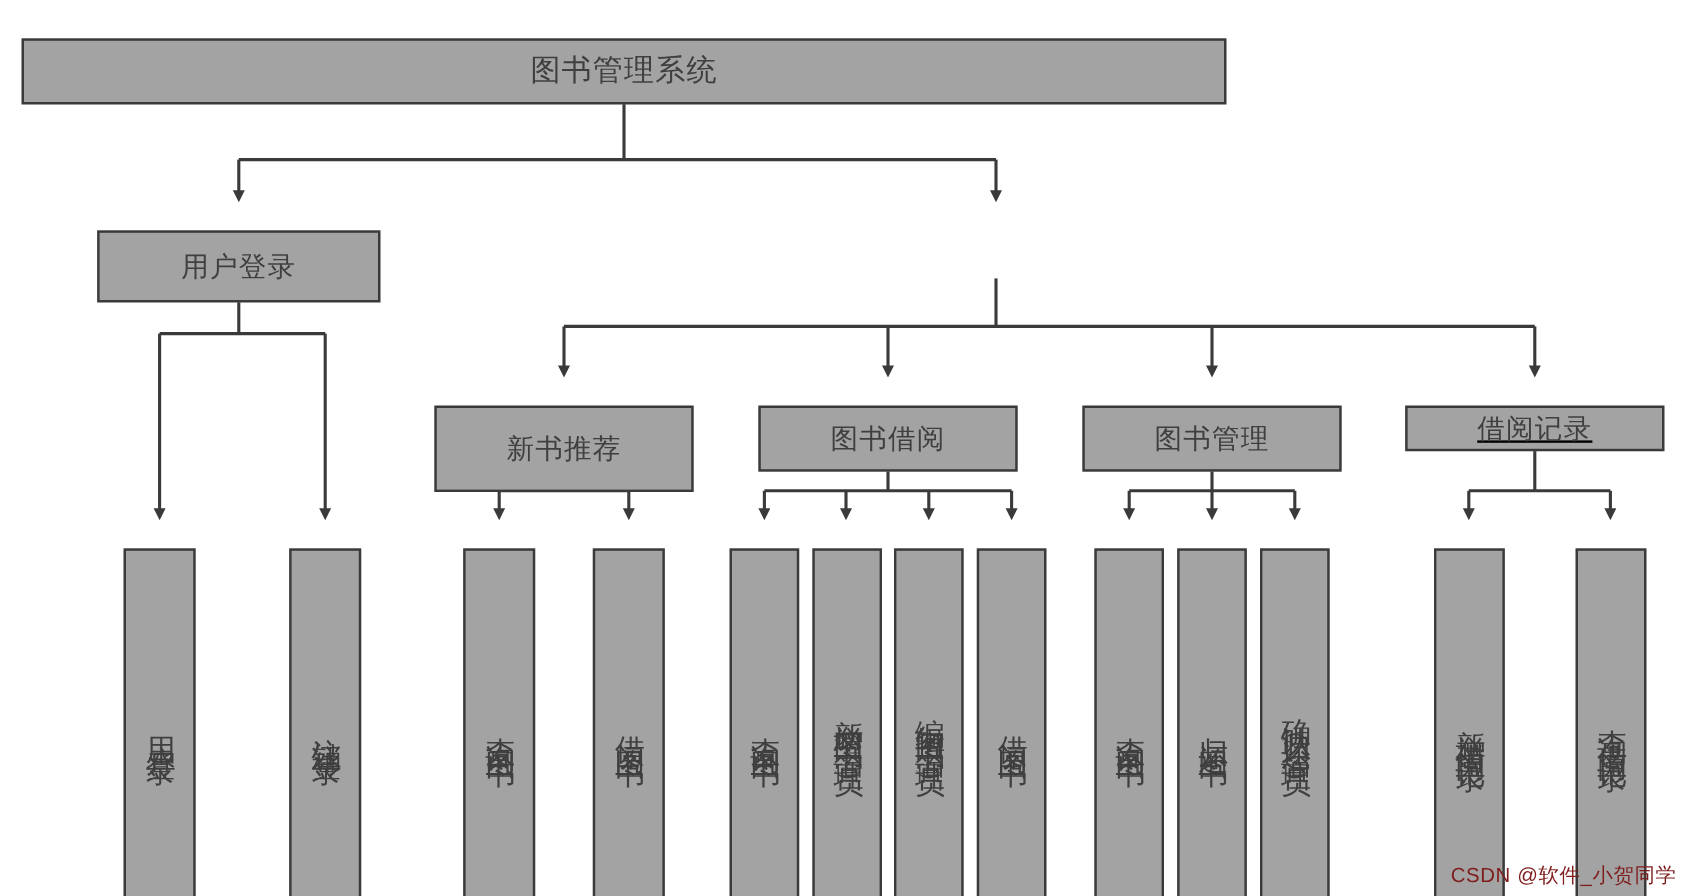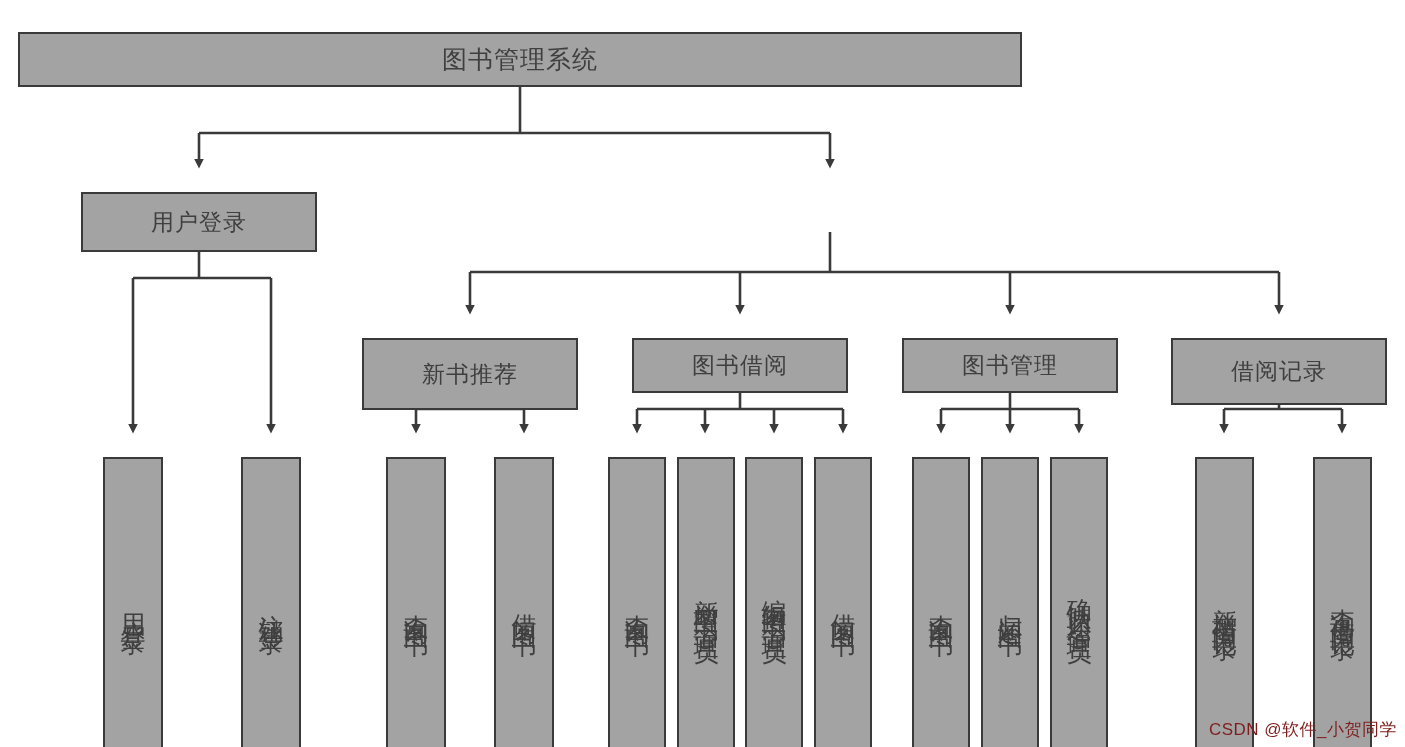--- a/index.html
+++ b/index.html
@@ -96,21 +96,21 @@
 
   <div class="node lvl3" style="left:362px;top:318px;width:216px;height:72px;">
     <span class="lbl">新书推荐</span>
   </div>
   <div class="node lvl3" style="left:632px;top:318px;width:216px;height:55px;">
     <span class="lbl">图书借阅</span>
   </div>
   <div class="node lvl3" style="left:902px;top:318px;width:216px;height:55px;">
     <span class="lbl">图书管理</span>
   </div>
-  <div class="node lvl3" style="left:1171px;top:318px;width:216px;height:67px;">
+  <div class="node lvl3" style="left:1171px;top:318px;width:216px;height:38px;text-decoration:underline;">
     <span class="lbl">借阅记录</span>
   </div>
 
   <div class="node leaf" style="left:103px;top:437px;width:60px;height:298px;">
     <div class="leaf-inner">
       <span class="lbl">用户登录</span>
     </div>
   </div>
   <div class="node leaf" style="left:241px;top:437px;width:60px;height:298px;">
     <div class="leaf-inner">

